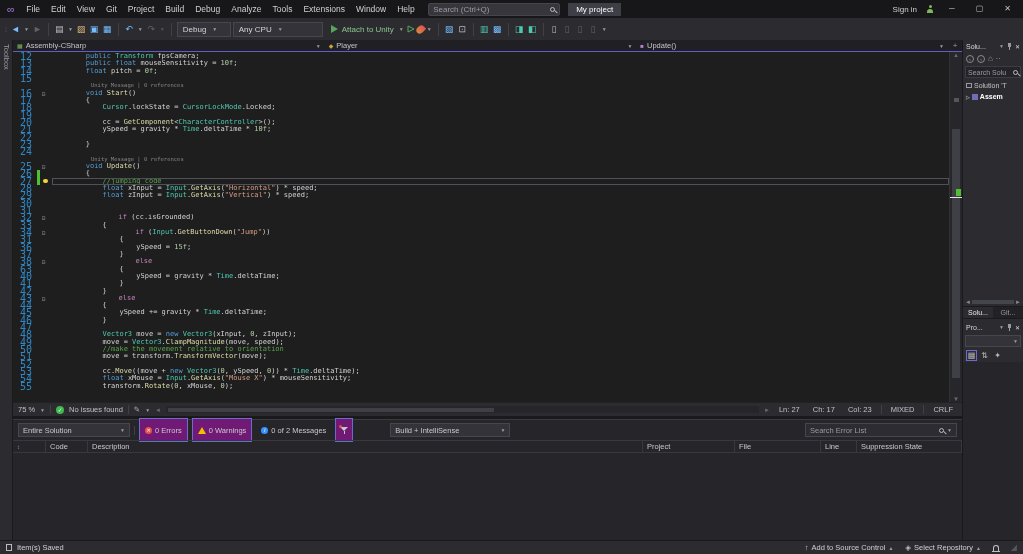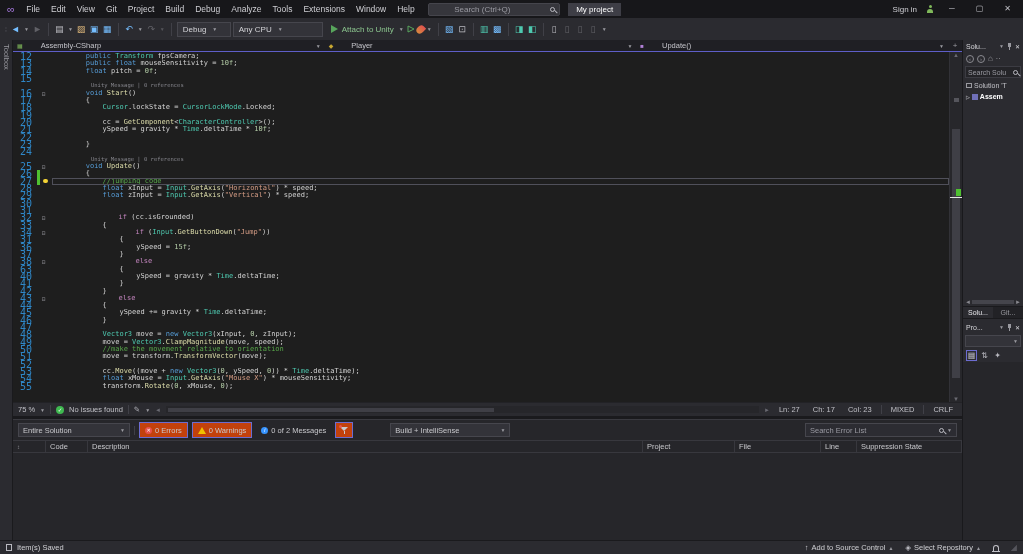--- a/index.html
+++ b/index.html
@@ -6,21 +6,21 @@
   html,body { width:1023px; height:554px; overflow:hidden; background:#1e1e1e;
     font-family:"Liberation Sans", sans-serif; }
   .vs { width:1023px; height:554px; display:flex; flex-direction:column; color:#c8c8cc; }
 
   
   .titlebar { height:18px; background:#17171a; display:flex; align-items:center; font-size:8.5px; color:#cfcfd4; flex:none; }
   .vslogo { color:#a276d8; font-size:11px; padding:0 6px 0 7px; line-height:18px; }
   .menu-item { padding:0 5.5px; line-height:18px; }
   .qsearch { width:132px; height:13px; background:#36363c; border:1px solid #45454c; border-radius:2px;
     margin-left:8px; display:flex; align-items:center; padding:0 4px; color:#9a9aa2; font-size:8px; }
-  .qsearch .sp { flex:1;margin-left:21px; }
+  .qsearch .sp { flex:1; }
   .projbtn { height:13px; background:#3e3e46; margin-left:8px; padding:0 8px; display:flex; align-items:center; color:#fff; font-size:8px; }
   .tb-right { margin-left:auto; display:flex; align-items:center; gap:9px; padding-right:6px; }
   .winbtn { font-size:8px; color:#c0c0c6; padding:0 6px; line-height:18px; }
   .person { width:8px; height:8px; position:relative; display:inline-block; }
   .person::before { content:''; position:absolute; left:2.5px; top:0; width:3px; height:3px; border-radius:50%; background:#7fb85a; }
   .person::after { content:''; position:absolute; left:1px; top:3.5px; width:6px; height:4px; border-radius:3px 3px 0 0; background:#7fb85a; }
 
   
   .toolbar { height:22px; background:#2b2b30; display:flex; align-items:center; font-size:8px; gap:2px; padding:0 5px; flex:none; }
   .grip { color:#55555c; font-size:7px; letter-spacing:-1px; margin-right:2px; }
@@ -43,21 +43,21 @@
   .tab { padding:0 9px; display:flex; align-items:center; gap:4px; font-size:8.5px; color:#aeaeb6; }
   .tab.active { background:#3a3a52; color:#fff; }
   .tabdot { width:5px; height:5px; border:1px solid #b9b9c0; border-radius:50%; display:inline-block; }
   .tabx { font-size:7px; color:#d4d4d8; }
   .tab-right { position:absolute; right:4px; top:0; bottom:0; display:flex; align-items:center; gap:6px; color:#9a9aa0; font-size:7px; }
   .pin { width:5px; height:7px; position:relative; display:inline-block; }
   .pin::before { content:''; position:absolute; top:0; left:1px; width:3px; height:4px; background:#9a9aa0; }
   .pin::after { content:''; position:absolute; left:2px; top:4px; width:1px; height:3px; background:#9a9aa0; }
 
   .breadcrumb { height:12px; background:#1f1f24; border-bottom:1px solid #5e5ec8; display:flex; align-items:center; font-size:7.5px; color:#c4c4ca; flex:none; }
-  .bseg { flex:1; display:flex; align-items:center; gap:18px; padding:3px 4px; min-width:0; }
+  .bseg { flex:1; display:flex; align-items:center; gap:3px; padding:3px 4px; min-width:0; }
   .bseg .sp { flex:1; }
   .bico { font-size:6px; }
   .bplus { width:14px; text-align:center; color:#9a9aa0; font-size:8px; }
 
   
   .editor { flex:1; display:flex; background:#1e1e1e; min-height:0; position:relative; }
   .code { flex:1; overflow:hidden; padding-top:1px; }
   .crow { display:flex; height:7.33px; line-height:7.3px; font-family:"DejaVu Sans Mono", monospace; font-size:7px; }
   .ln { width:22px; flex:none; text-align:right; padding-right:3px; color:#2f87c7; font-size:10px; }
   .gl { width:17px; flex:none; position:relative; text-align:center; color:#8a8a90; font-size:6px; }
@@ -86,21 +86,21 @@
   .ssep { width:1px; height:9px; background:#404047; }
 
   .hsplit { height:3px; background:#1a1a1d; flex:none; }
 
   
   .errorlist { height:121px; background:#26262a; border-top:1px solid #3a3a40; display:flex; flex-direction:column; font-size:7.5px; flex:none; }
   .el-title { height:13px; display:flex; align-items:center; padding:0 5px; color:#dcdce0; gap:5px; }
   .el-title .sp { flex:1; }
   .el-toolbar { height:20px; display:flex; align-items:center; gap:4px; padding:0 5px; }
   .ecombo { height:14px; background:#333339; border:1px solid #46464d; display:flex; align-items:center; padding:0 4px; gap:6px; }
-  .etoggle { height:16px; border:1px solid #6c6cd0; background:#c2410c; display:flex; align-items:center; gap:3px; padding:0 5px; }
+  .etoggle { height:24px; border:1px solid #6c6cd0; background:#701a75; display:flex; align-items:center; gap:3px; padding:0 5px; }
   .ebtn { height:14px; display:flex; align-items:center; gap:3px; padding:0 5px; }
   .errc { width:7px; height:7px; border-radius:50%; background:#e5534b; color:#fff; font-size:5px; line-height:7px; text-align:center; flex:none; }
   .warnt { width:0; height:0; border-left:4px solid transparent; border-right:4px solid transparent; border-bottom:7px solid #f0c000; position:relative; flex:none; }
   .infoc { width:7px; height:7px; border-radius:50%; background:#3794ff; color:#fff; font-size:5px; line-height:7px; text-align:center; font-style:italic; flex:none; }
   .funnel { width:8px; height:8px; position:relative; flex:none; }
   .funnel::before { content:''; position:absolute; top:1px; left:0; border-left:4px solid transparent; border-right:4px solid transparent; border-top:4px solid #c8c8cc; }
   .funnel::after { content:''; position:absolute; top:5px; left:3.5px; width:1px; height:3px; background:#c8c8cc; }
   .fdot { position:absolute; left:-1px; top:-1px; width:3px; height:3px; border-radius:50%; background:#e5534b; }
   .esearch { margin-left:auto; width:152px; height:14px; background:#2c2c32; border:1px solid #46464d; display:flex; align-items:center; padding:0 4px; color:#9a9aa2; gap:3px; }
   .esearch .sp { flex:1; }

